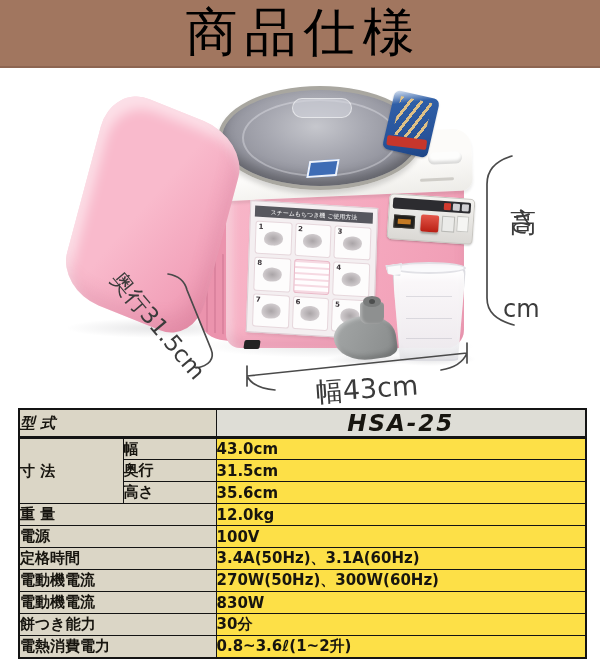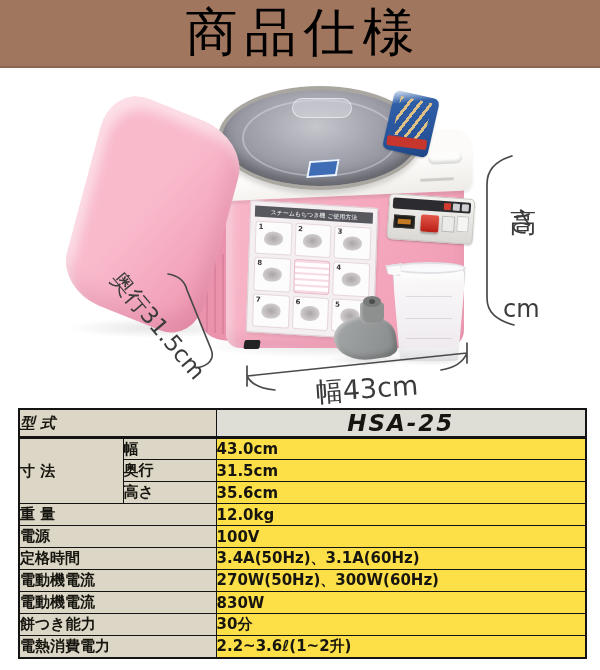--- a/index.html
+++ b/index.html
@@ -401,17 +401,17 @@
       <tr>
         <td colspan="2" class="lbl">電動機電流</td>
         <td class="val">830W</td>
       </tr>
       <tr>
         <td colspan="2" class="lbl">餅つき能力</td>
         <td class="val">30分</td>
       </tr>
       <tr>
         <td colspan="2" class="lbl">電熱消費電力</td>
-        <td class="val">2.2~3.6ℓ(1~2升)</td>
+        <td class="val">0.8~3.6ℓ(1~2升)</td>
       </tr>
     </tbody>
   </table>
 </div>
 
 </body></html>

